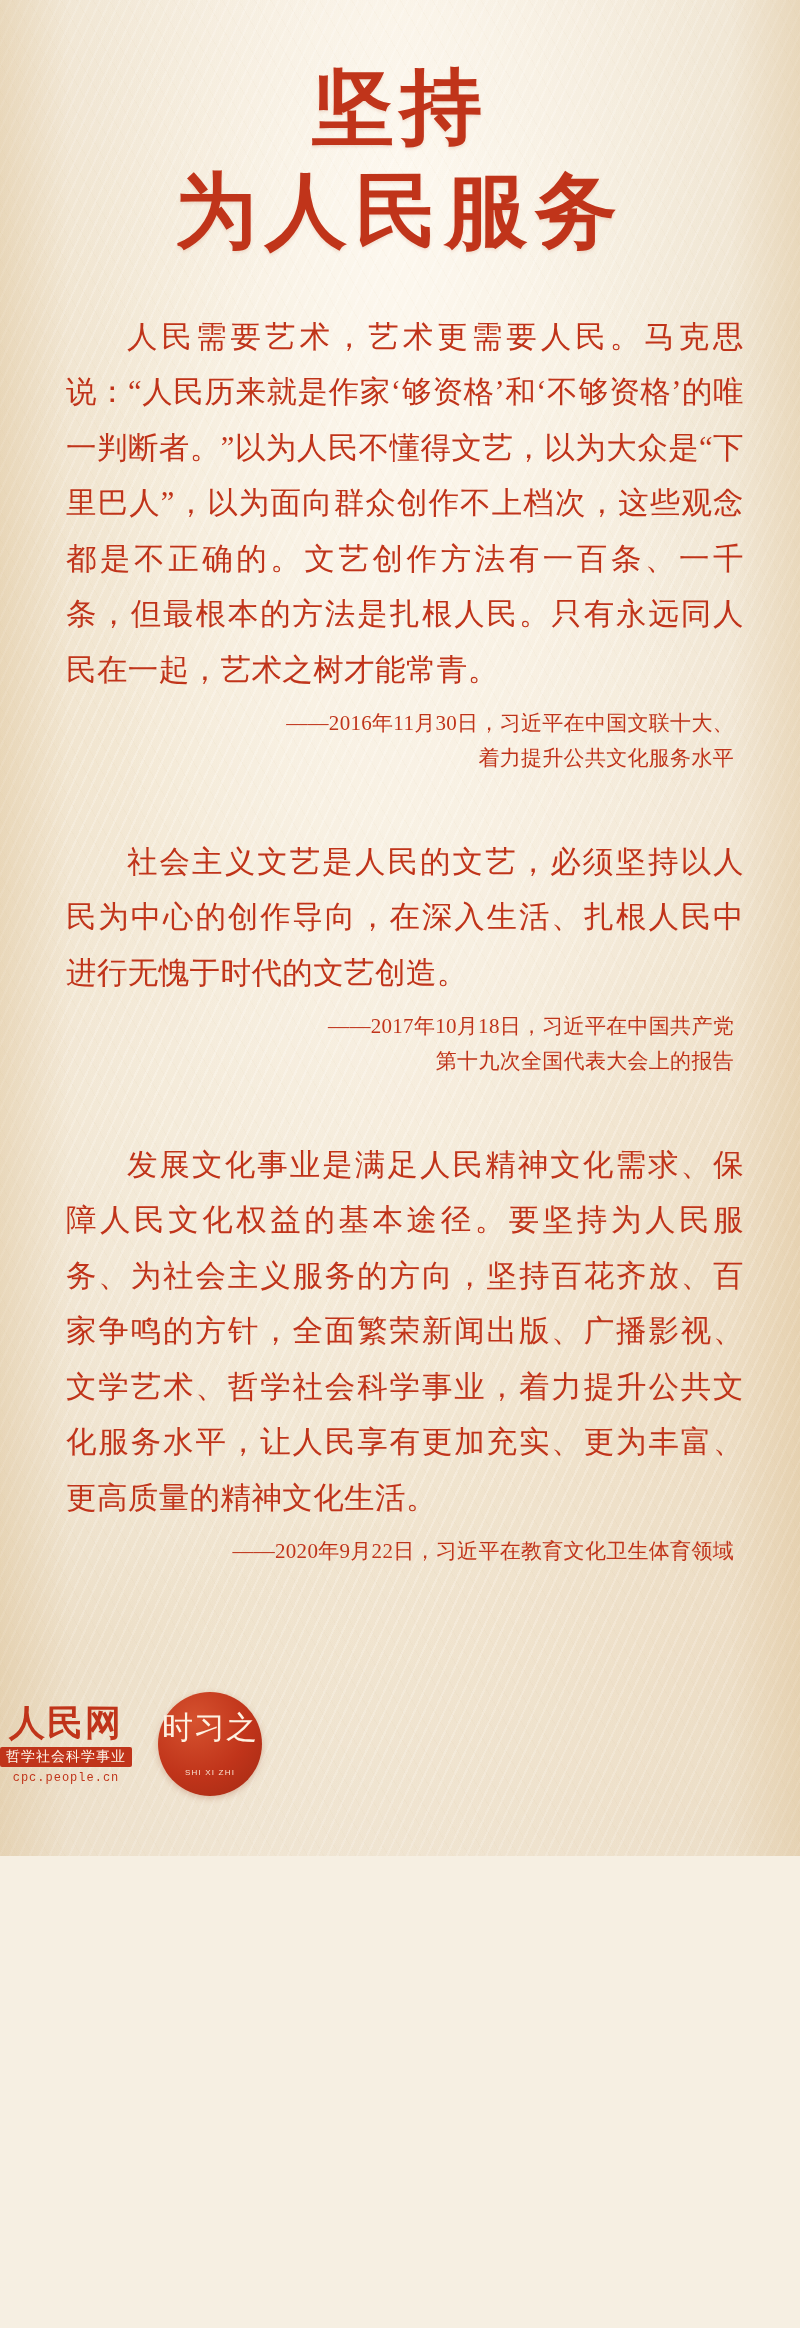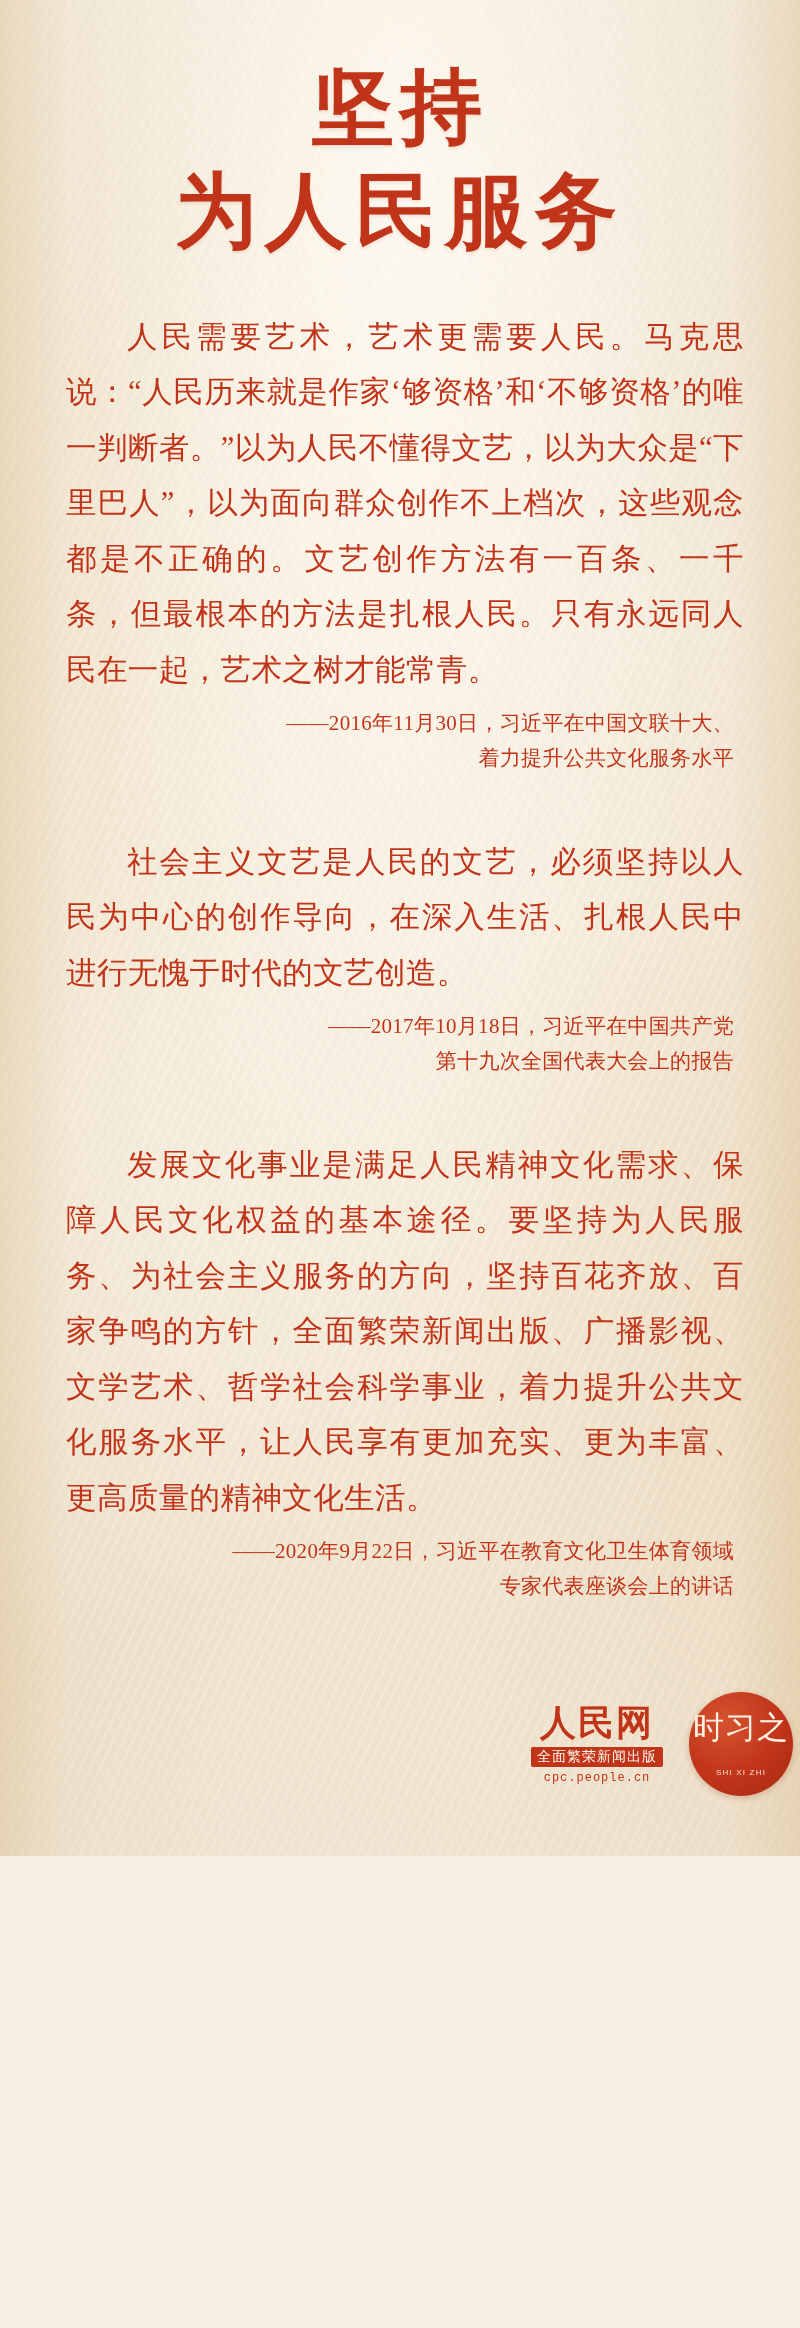--- a/index.html
+++ b/index.html
@@ -118,21 +118,21 @@
   .sec-3 { margin-top: 34px; }
 
   
   .footer {
     position: absolute;
     left: 0;
     right: 7px;
     bottom: 60px;
     z-index: 4;
     display: flex;
-    justify-content: flex-end;
+    justify-content: flex-start;
     align-items: center;
     gap: 26px;
   }
   .people-logo {
     display: flex;
     flex-direction: column;
     align-items: center;
     line-height: 1;
   }
   .people-logo .pl-main {
@@ -214,31 +214,30 @@
         <div class="attribution">
           <span class="attr-line">——2017年10月18日，习近平在中国共产党</span>
           <span class="attr-line">第十九次全国代表大会上的报告</span>
         </div>
       </div>
 
       <div class="section sec-3">
         <div class="quote-text">发展文化事业是满足人民精神文化需求、保障人民文化权益的基本途径。要坚持为人民服务、为社会主义服务的方向，坚持百花齐放、百家争鸣的方针，全面繁荣新闻出版、广播影视、文学艺术、哲学社会科学事业，着力提升公共文化服务水平，让人民享有更加充实、更为丰富、更高质量的精神文化生活。</div>
         <div class="attribution">
           <span class="attr-line">——2020年9月22日，习近平在教育文化卫生体育领域</span>
-          <span class="attr-line">专家代表座谈会上的讲话</span>
         </div>
       </div>
 
     </div>
   </div>
 
   <div class="footer">
     <div class="people-logo">
       <div class="pl-main">人民网</div>
-      <div class="pl-sub">全面繁荣新闻出版</div>
+      <div class="pl-sub">哲学社会科学事业</div>
       <div class="pl-url">cpc.people.cn</div>
     </div>
     <div class="seal">
       <div class="seal-main">时习之</div>
       <div class="seal-sub">SHI XI ZHI</div>
     </div>
   </div>
 </div>
 
 </body></html>

